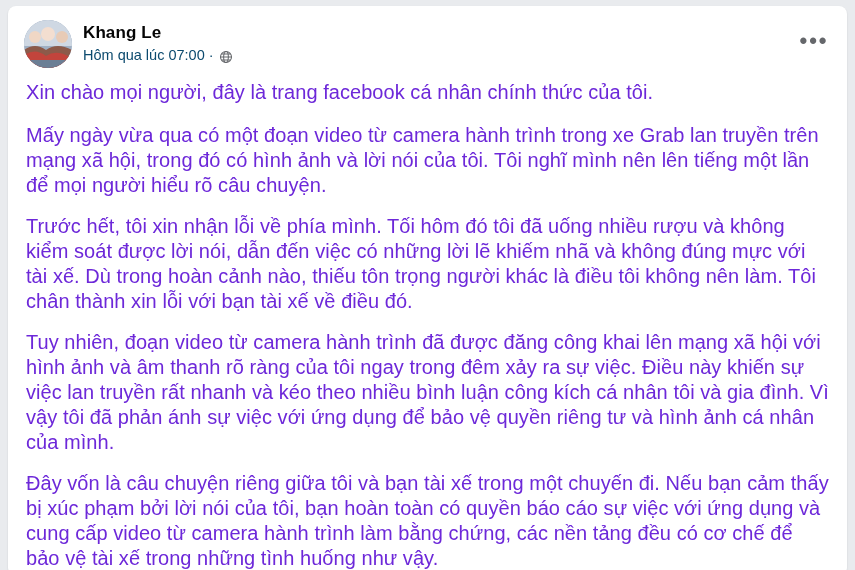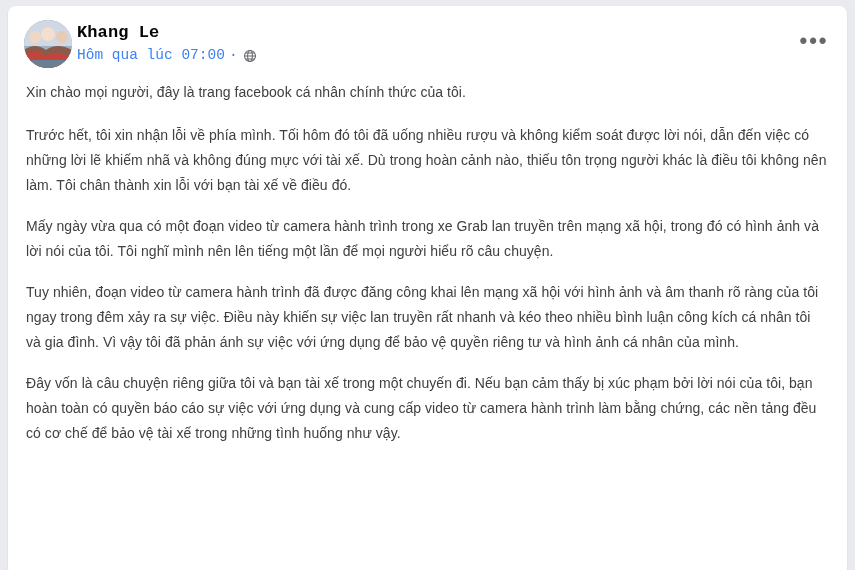--- a/index.html
+++ b/index.html
@@ -35,37 +35,36 @@
     width: 48px;
     height: 48px;
     border-radius: 50%;
     overflow: hidden;
     flex: 0 0 48px;
     position: relative;
     background: #b9c3cf;
   }
   .avatar svg { display: block; }
   .header-text {
-    margin-left: 5px;
+    margin-left: 11px;
     padding-top: 3px;
-    font-family: Liberation Mono, monospace;
   }
   .author-name {
     font-size: 17px;
     font-weight: bold;
     color: #050505;
     line-height: 20px;
     letter-spacing: 0.1px;
   }
   .meta-row {
     display: flex;
-    align-items: center;
+    align-items: flex-end;
     margin-top: 4px;
     font-size: 14.5px;
-    color: #3b82f6;
+    color: #0c4a6e;
     line-height: 17px;
   }
   .meta-sep {
     margin: 0 4px;
   }
   .globe-icon {
     display: inline-flex;
     align-items: center;
     margin-left: 1px;
   }
@@ -84,23 +83,23 @@
     letter-spacing: 2px;
     line-height: 10px;
     font-weight: bold;
     cursor: pointer;
   }
   .post-body {
     padding: 8px 18px 0 18px;
   }
   .post-body p {
     margin: 0 0 16px 0;
-    font-size: 14px;
+    font-size: 20px;
     line-height: 25px;
-    color: #404040;
+    color: #6d28d9;
     letter-spacing: 0.05px;
   }
   .post-body p:first-child {
     margin-bottom: 18px;
   }
 </style>
 </head>
 <body>
 
 <div class="post-card">
@@ -135,19 +134,19 @@
           </svg>
         </span>
       </div>
     </div>
 
     <div class="more-btn">•••</div>
   </div>
 
   <div class="post-body">
     <p>Xin chào mọi người, đây là trang facebook cá nhân chính thức của tôi.</p>
+    <p>Mấy ngày vừa qua có một đoạn video từ camera hành trình trong xe Grab lan truyền trên mạng xã hội, trong đó có hình ảnh và lời nói của tôi. Tôi nghĩ mình nên lên tiếng một lần để mọi người hiểu rõ câu chuyện.</p>
     <p>Trước hết, tôi xin nhận lỗi về phía mình. Tối hôm đó tôi đã uống nhiều rượu và không kiểm soát được lời nói, dẫn đến việc có những lời lẽ khiếm nhã và không đúng mực với tài xế. Dù trong hoàn cảnh nào, thiếu tôn trọng người khác là điều tôi không nên làm. Tôi chân thành xin lỗi với bạn tài xế về điều đó.</p>
-    <p>Mấy ngày vừa qua có một đoạn video từ camera hành trình trong xe Grab lan truyền trên mạng xã hội, trong đó có hình ảnh và lời nói của tôi. Tôi nghĩ mình nên lên tiếng một lần để mọi người hiểu rõ câu chuyện.</p>
     <p>Tuy nhiên, đoạn video từ camera hành trình đã được đăng công khai lên mạng xã hội với hình ảnh và âm thanh rõ ràng của tôi ngay trong đêm xảy ra sự việc. Điều này khiến sự việc lan truyền rất nhanh và kéo theo nhiều bình luận công kích cá nhân tôi và gia đình. Vì vậy tôi đã phản ánh sự việc với ứng dụng để bảo vệ quyền riêng tư và hình ảnh cá nhân của mình.</p>
     <p>Đây vốn là câu chuyện riêng giữa tôi và bạn tài xế trong một chuyến đi. Nếu bạn cảm thấy bị xúc phạm bởi lời nói của tôi, bạn hoàn toàn có quyền báo cáo sự việc với ứng dụng và cung cấp video từ camera hành trình làm bằng chứng, các nền tảng đều có cơ chế để bảo vệ tài xế trong những tình huống như vậy.</p>
   </div>
 
 </div>
 
 </body></html>

